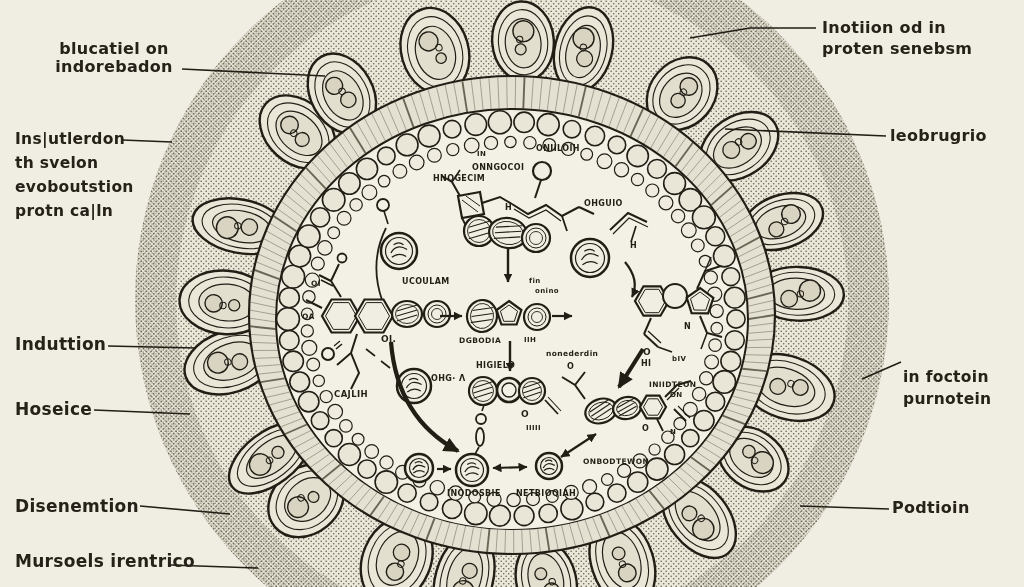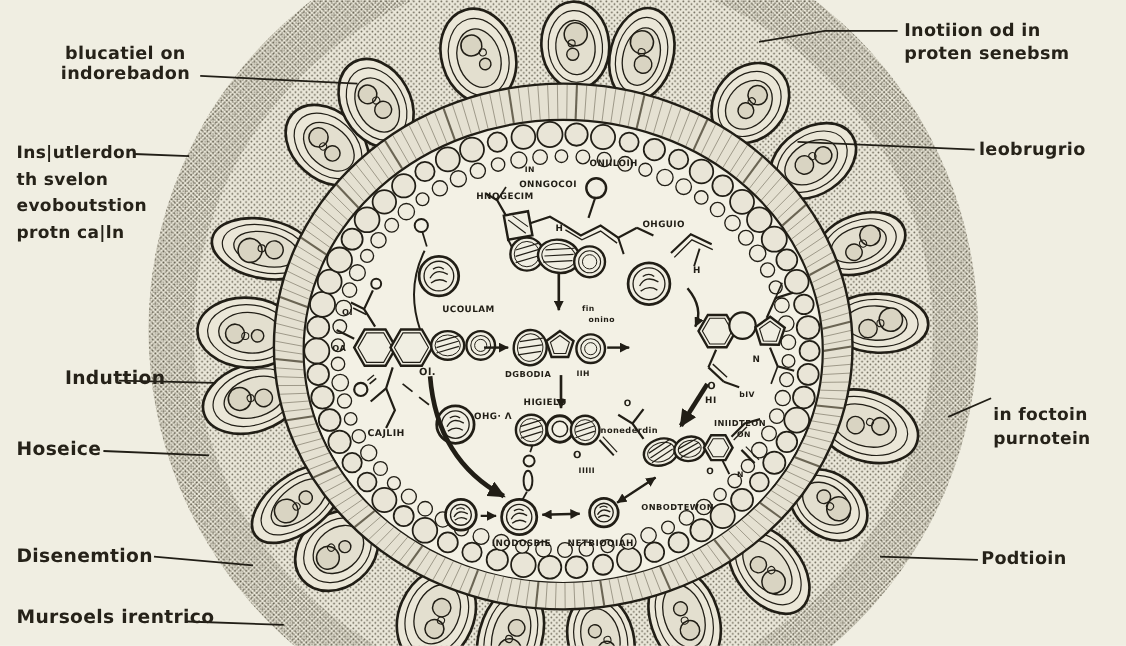--- a/index.html
+++ b/index.html
@@ -714,21 +714,21 @@
         <div style="line-height: 18px;">blucatiel on</div>
         <div style="line-height: 18px;">indorebadon</div>
       </div>
       <div class="outer-label" style="left: 15px; top: 127px; width: 170px; font-size: 15.5px; text-align: left; color: rgb(38, 34, 25); letter-spacing: 0.3px;">
         <div style="line-height: 24px;">Ins|utlerdon</div>
         <div style="line-height: 24px;">th svelon</div>
         <div style="line-height: 24px;">evoboutstion</div>
         <div style="line-height: 24px;">protn ca|ln</div>
       </div>
       <div class="outer-label" style="left: 15px; top: 334px; width: 120px; font-size: 17px; text-align: left; color: rgb(38, 34, 25); letter-spacing: 0.3px;">
-        <div style="line-height: 20px; margin-left: 44px;">Induttion</div>
+        <div style="line-height: 20px;">Induttion</div>
       </div>
       <div class="outer-label" style="left: 15px; top: 399px; width: 120px; font-size: 17px; text-align: left; color: rgb(38, 34, 25); letter-spacing: 0.3px;">
         <div style="line-height: 20px;">Hoseice</div>
       </div>
       <div class="outer-label" style="left: 15px; top: 496px; width: 140px; font-size: 17px; text-align: left; color: rgb(38, 34, 25); letter-spacing: 0.3px;">
         <div style="line-height: 20px;">Disenemtion</div>
       </div>
       <div class="outer-label" style="left: 15px; top: 551px; width: 170px; font-size: 17px; text-align: left; color: rgb(38, 34, 25); letter-spacing: 0.3px;">
         <div style="line-height: 20px;">Mursoels irentrico</div>
       </div>
@@ -755,21 +755,21 @@
       <div class="inner-label" style="left: 584px; top: 199px; font-size: 8px; color: rgb(33, 30, 22);">OHGUIO</div>
       <div class="inner-label" style="left: 630px; top: 241px; font-size: 8px; color: rgb(33, 30, 22);">H</div>
       <div class="inner-label" style="left: 381px; top: 334px; font-size: 9px; color: rgb(33, 30, 22);">Ol.</div>
       <div class="inner-label" style="left: 334px; top: 389px; font-size: 8.5px; color: rgb(33, 30, 22);">CAJLIH</div>
       <div class="inner-label" style="left: 459px; top: 336px; font-size: 7.5px; color: rgb(33, 30, 22);">DGBODIA</div>
       <div class="inner-label" style="left: 524px; top: 336px; font-size: 7px; color: rgb(33, 30, 22);">IIH</div>
       <div class="inner-label" style="left: 529px; top: 277px; font-size: 7px; color: rgb(33, 30, 22);">fin</div>
       <div class="inner-label" style="left: 535px; top: 287px; font-size: 7px; color: rgb(33, 30, 22);">onino</div>
       <div class="inner-label" style="left: 443px; top: 361px; font-size: 8px; color: rgb(33, 30, 22); padding-left: 33px;">HIGIELO</div>
       <div class="inner-label" style="left: 431px; top: 374px; font-size: 8px; color: rgb(33, 30, 22);">OHG·  Λ</div>
-      <div class="inner-label" style="left: 546px; top: 349px; font-size: 7.5px; color: rgb(33, 30, 22); margin-top: 38px;">nonederdin</div>
+      <div class="inner-label" style="left: 546px; top: 349px; font-size: 7.5px; color: rgb(33, 30, 22);">nonederdin</div>
       <div class="inner-label" style="left: 521px; top: 409px; font-size: 9px; color: rgb(33, 30, 22);">O</div>
       <div class="inner-label" style="left: 526px; top: 424px; font-size: 7px; color: rgb(33, 30, 22);">IIIII</div>
       <div class="inner-label" style="left: 643px; top: 347px; font-size: 9px; color: rgb(33, 30, 22);">O</div>
       <div class="inner-label" style="left: 641px; top: 359px; font-size: 8px; color: rgb(33, 30, 22);">HI</div>
       <div class="inner-label" style="left: 684px; top: 322px; font-size: 8px; color: rgb(33, 30, 22);">N</div>
       <div class="inner-label" style="left: 672px; top: 355px; font-size: 7px; color: rgb(33, 30, 22);">bIV</div>
       <div class="inner-label" style="left: 649px; top: 380px; font-size: 7.5px; color: rgb(33, 30, 22);">INIIDTEON</div>
       <div class="inner-label" style="left: 670px; top: 391px; font-size: 7px; color: rgb(33, 30, 22);">ON</div>
       <div class="inner-label" style="left: 642px; top: 424px; font-size: 8px; color: rgb(33, 30, 22);">O</div>
       <div class="inner-label" style="left: 670px; top: 428px; font-size: 7px; color: rgb(33, 30, 22);">N</div>

